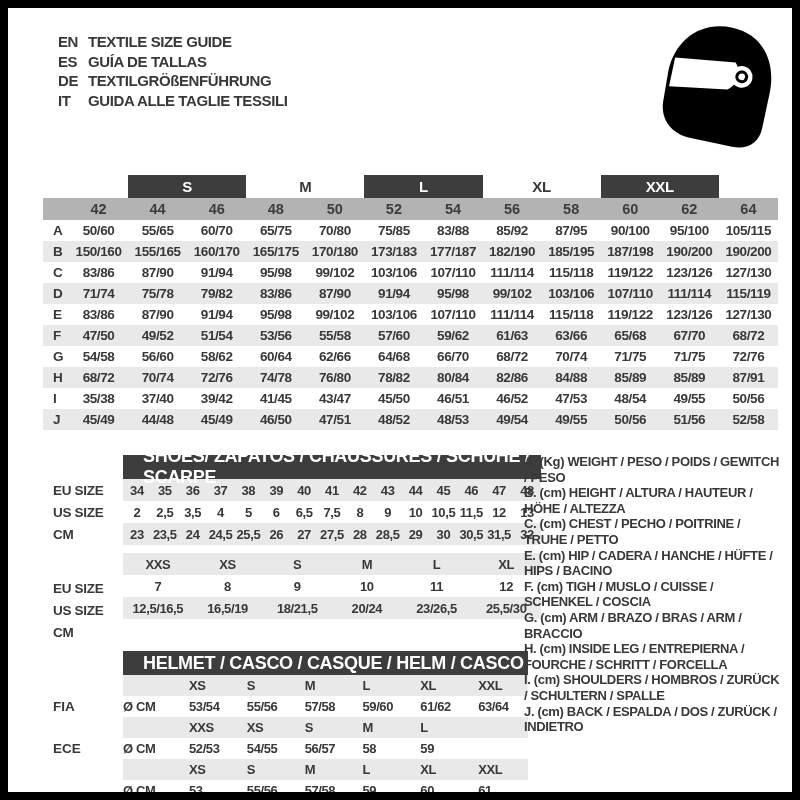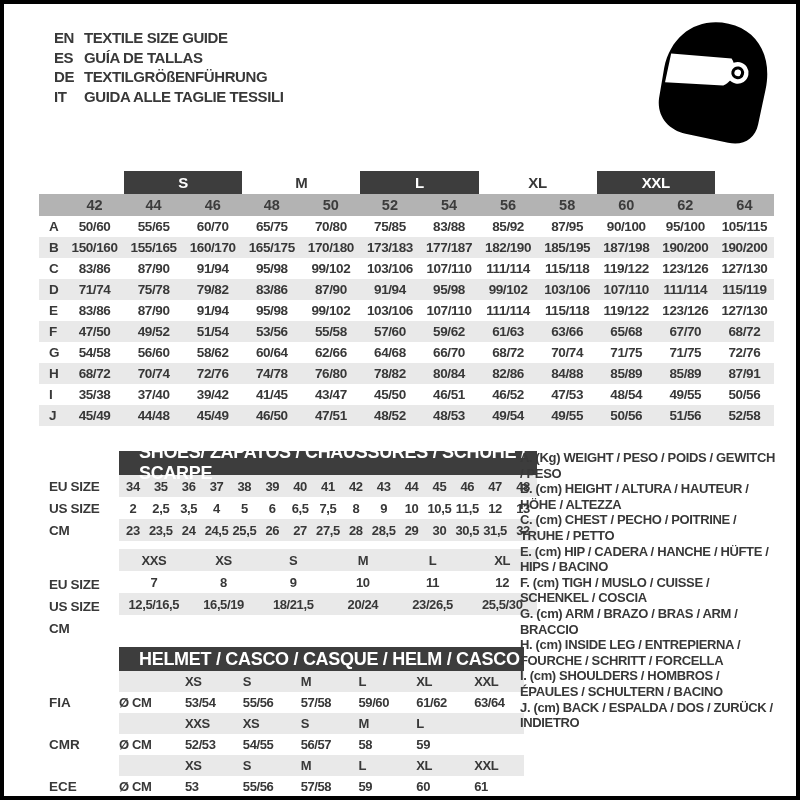--- a/index.html
+++ b/index.html
@@ -1,18 +1,18 @@
 <!DOCTYPE html>
 <html style="--dark: #3d3d3d; --mid: #b3b3b3; --stripe: #e9e9e9;"><head>
 <meta charset="utf-8">
 <style>
   html,body{margin:0;padding:0;background:#fff;}
   .page{
     position:relative;width:800px;height:800px;background:#fff;
-    box-sizing:border-box;border:4px solid #000000;overflow:hidden;
+    box-sizing:border-box;border:8px solid #000000;overflow:hidden;
     font-family:"Liberation Sans", sans-serif;color:#383838;font-weight:bold;
   }
   
   .lang-list{position:absolute;left:50px;top:24px;}
   .lang-row{display:flex;height:19.5px;align-items:center;font-size:15px;letter-spacing:-0.4px;}
   .lang-code{width:30px;}
   
   .helmet-icon{position:absolute;left:642px;top:12px;}
   
   .textile{position:absolute;left:35px;top:167px;width:735px;}
@@ -355,24 +355,20 @@
   </div>
 
   <div class="sec" style="top:643px;">
     <div class="sec-labelcol">
         <div class="hlab-slot">
           <div class="hlab-empty"></div>
           <div class="hlab">FIA</div>
         </div>
         <div class="hlab-slot">
           <div class="hlab-empty"></div>
-          <div class="hlab">CMR</div>
-        </div>
-        <div class="hlab-slot">
-          <div class="hlab-empty"></div>
           <div class="hlab">ECE</div>
         </div>
       </div>
     <div class="sec-tbl helmet-tbl">
         <div class="bar">HELMET / CASCO / CASQUE / HELM / CASCO</div>
         <div class="srow hrow gray">
           <div class="hfirst"></div>
           <div class="hcell">XS</div>
           <div class="hcell">S</div>
           <div class="hcell">M</div>
@@ -429,17 +425,17 @@
   </div>
 
   <div class="legend">
       <div class="legend-line">A. (Kg) WEIGHT / PESO / POIDS / GEWITCH / PESO</div>
       <div class="legend-line">B. (cm) HEIGHT / ALTURA / HAUTEUR / HÖHE / ALTEZZA</div>
       <div class="legend-line">C. (cm) CHEST / PECHO / POITRINE / TRUHE / PETTO</div>
       <div class="legend-line">E. (cm) HIP / CADERA / HANCHE / HÜFTE / HIPS / BACINO</div>
       <div class="legend-line">F. (cm) TIGH / MUSLO / CUISSE / SCHENKEL / COSCIA</div>
       <div class="legend-line">G. (cm) ARM / BRAZO / BRAS / ARM / BRACCIO</div>
       <div class="legend-line">H. (cm) INSIDE LEG / ENTREPIERNA / FOURCHE / SCHRITT / FORCELLA</div>
-      <div class="legend-line">I. (cm) SHOULDERS / HOMBROS / ÉPAULES / SCHULTERN / BACINO</div>
+      <div class="legend-line">I. (cm) SHOULDERS / HOMBROS / ZURÜCK / SCHULTERN / SPALLE</div>
       <div class="legend-line">J. (cm) BACK / ESPALDA / DOS / ZURÜCK / INDIETRO</div>
     </div>
 
 </div>
 
 </body></html>

